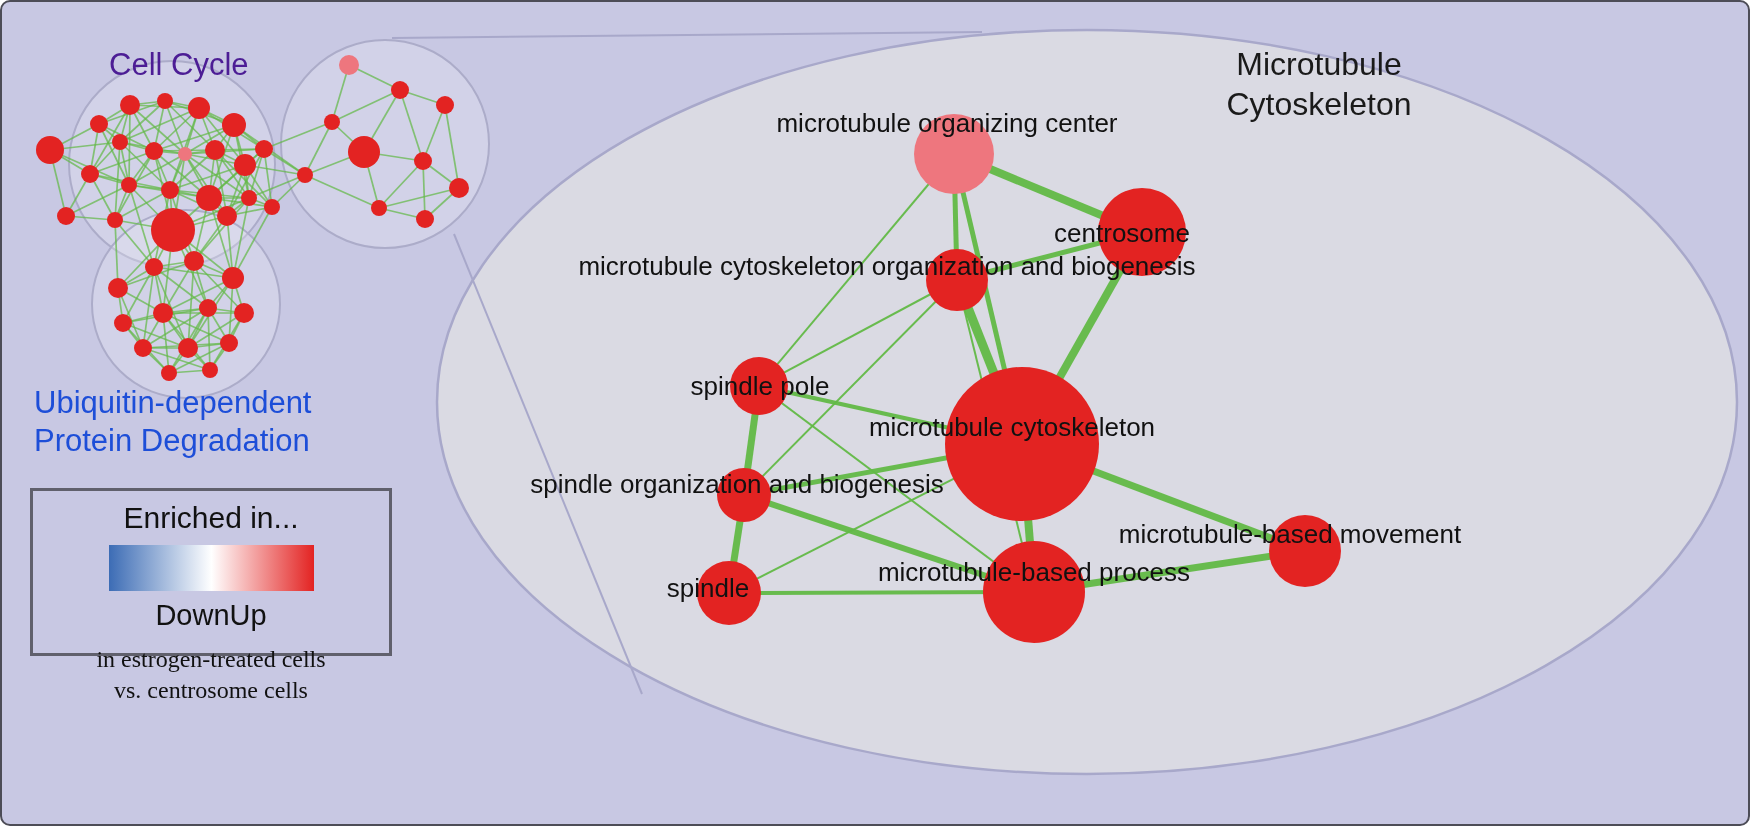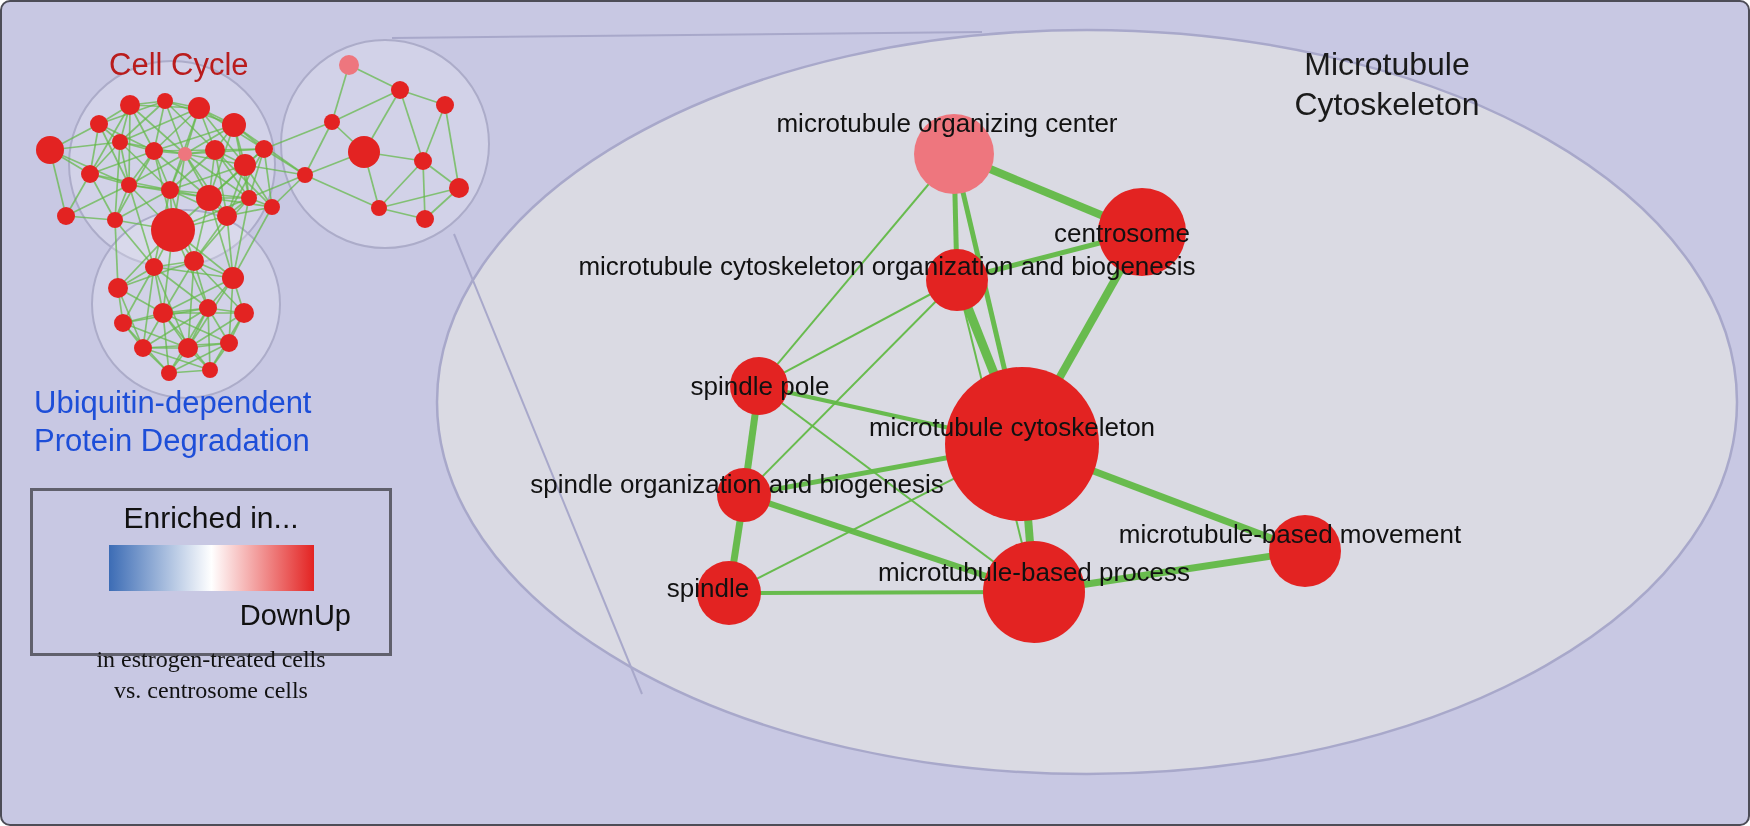--- a/index.html
+++ b/index.html
@@ -22,21 +22,21 @@
   .cluster-label {
     position: absolute;
     font-size: 31px;
     line-height: 38px;
     font-weight: 400;
   }
   #cell-cycle-label { left: 107px; top: 44px; }
   #ubiquitin-label { left: 32px; top: 382px; }
   #microtubule-title {
     position: absolute;
-    left: 1280px; top: 42px; width: 210px;
+    left: 1212px; top: 42px; width: 210px;
     text-align: center;
     font-size: 32px; line-height: 40px;
     color: #1a1a1a;
   }
   #legend {
     position: absolute;
     left: 28px; top: 486px;
     width: 362px; height: 168px;
     box-sizing: border-box;
     border: 3px solid #60606c;
@@ -44,21 +44,21 @@
     color: #111111;
   }
   .legend-title { text-align: center; font-size: 30px; }
   .legend-bar {
     width: 205px; height: 46px;
     margin: 10px auto 0 auto;
   }
   .legend-ends {
     width: 280px;
     margin: 8px auto 0 auto;
-    display: flex; justify-content: flex-end;
+    display: flex; justify-content: center;
     font-size: 29px;
   }
   .legend-caption { text-align: center; font-size: 24px; line-height: 31px; font-family: Liberation Serif, serif; }
   .legend-caption.first { margin-top: 12px; }
 </style>
 </head>
 <body>
 
 <div id="stage" style="background: rgb(200, 200, 227);">
 
@@ -365,21 +365,21 @@
         <text x="885" y="273" text-anchor="middle">microtubule cytoskeleton organization and biogenesis</text>
         <text x="758" y="393" text-anchor="middle">spindle pole</text>
         <text x="1010" y="434" text-anchor="middle">microtubule cytoskeleton</text>
         <text x="735" y="491" text-anchor="middle">spindle organization and biogenesis</text>
         <text x="706" y="595" text-anchor="middle">spindle</text>
         <text x="1032" y="579" text-anchor="middle">microtubule-based process</text>
         <text x="1288" y="541" text-anchor="middle">microtubule-based movement</text>
       </g>
   </svg>
 
-  <div class="cluster-label" id="cell-cycle-label" style="color: #b91c1c;">Cell Cycle</div>
+  <div class="cluster-label" id="cell-cycle-label" style="color: #4c1d95;">Cell Cycle</div>
 
   <div class="cluster-label" id="ubiquitin-label" style="color: #1d4ed8;">
     <div>Ubiquitin-dependent</div>
     <div>Protein Degradation</div>
   </div>
 
   <div id="microtubule-title">
     <div>Microtubule</div>
     <div>Cytoskeleton</div>
   </div>

